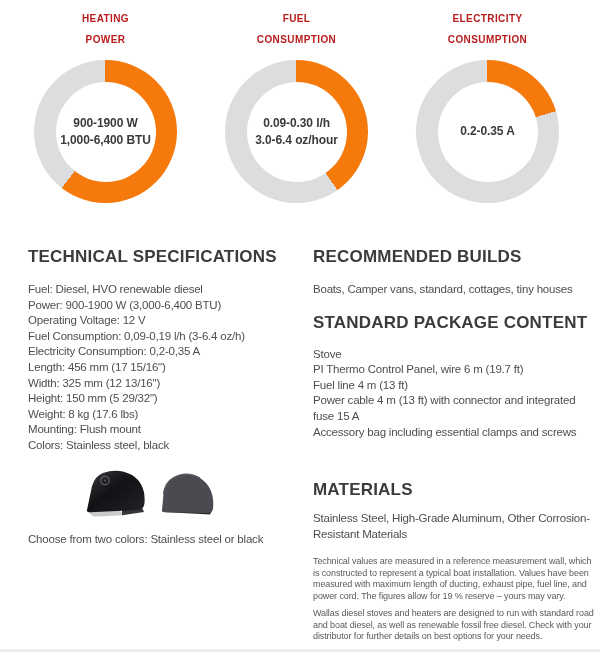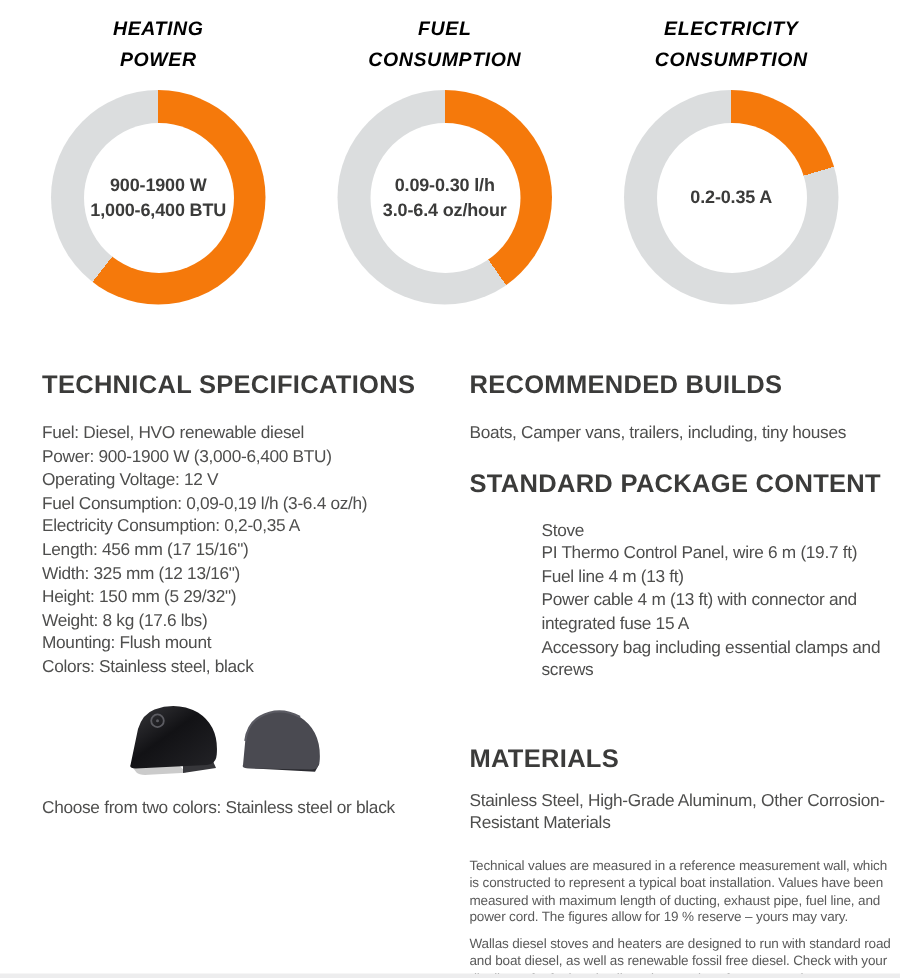--- a/index.html
+++ b/index.html
@@ -9,22 +9,22 @@
     font-family: "Liberation Sans", sans-serif;
     color: #4e4e4d;
     position: relative; overflow: hidden;
   }
   .page { position: absolute; inset: 0; background: #fff; }
 
   
   .charts-row { position: absolute; left: 10px; top: 8px; display: flex; }
   .chart-col { width: 191px; display: flex; flex-direction: column; align-items: center; }
   .chart-title {
-    text-align: center; font-weight: bold; font-size: 13px;
-    letter-spacing: 0.4px; line-height: 21px; color: #000000; font-style: italic;
+    text-align: center; font-weight: bold; font-size: 10px;
+    letter-spacing: 0.4px; line-height: 21px; color: #b91c1c;
   }
   .donut {
     width: 143px; height: 143px; border-radius: 50%;
     position: relative; margin-top: 10px;
     background: #dbddde;
   }
   .hole {
     position: absolute; inset: 21.5px; background: #fff; border-radius: 50%;
     display: flex; flex-direction: column; justify-content: center; align-items: center;
     text-align: center; font-weight: bold; font-size: 12px; line-height: 17px;
@@ -36,21 +36,21 @@
   .col-left  { left: 28px;  width: 278px; }
   .col-right { left: 313px; width: 285px; }
   .h2 {
     font-size: 17px; font-weight: bold; color: #3b3b3a;
     letter-spacing: 0.2px; line-height: 16px;
   }
   .body-text, .body-list, .caption {
     font-size: 11.5px; letter-spacing: -0.2px; line-height: 15.6px; color: #4e4e4d;
   }
   .mt17 { margin-top: 17px; }
-  .mt16 { margin-top: 16px; margin-left: 48px; }
+  .mt16 { margin-top: 16px; }
   .mt14 { margin-top: 14px; }
   .mt13 { margin-top: 13px; }
   .mt42 { margin-top: 42px; }
 
   .swatch-row {
     margin-top: 12px; padding-left: 54px; height: 52px;
     display: flex; align-items: flex-end; gap: 10px;
   }
   .caption { margin-top: 14px; }
 
@@ -148,21 +148,21 @@
         <path d="M4 40 Q3 42 7 42.2 L50 43 Q55 43 55.2 36 Q56 17 42 8 Q28 0.5 15 8 Q7 12.5 5.5 24 Z" fill="#4a4a51"></path>
         <path d="M5.5 24 Q7 12.5 15 8 Q28 0.5 42 8" fill="none" stroke="#5b5b63" stroke-width="1.4"></path>
       </svg>
     </div>
 
     <div class="caption">Choose from two colors: Stainless steel or black</div>
   </section>
 
   <section class="col col-right">
     <div class="h2">RECOMMENDED BUILDS</div>
-    <div class="body-text mt17">Boats, Camper vans, trailers, including, tiny houses</div>
+    <div class="body-text mt17">Boats, Camper vans, standard, cottages, tiny houses</div>
 
     <div class="h2 mt17">STANDARD PACKAGE CONTENT</div>
     <div class="body-list mt16">
         <div class="line">Stove</div>
         <div class="line">PI Thermo Control Panel, wire 6 m (19.7 ft)</div>
         <div class="line">Fuel line 4 m (13 ft)</div>
         <div class="line">Power cable 4 m (13 ft) with connector and integrated fuse 15 A</div>
         <div class="line">Accessory bag including essential clamps and screws</div>
       </div>
 

